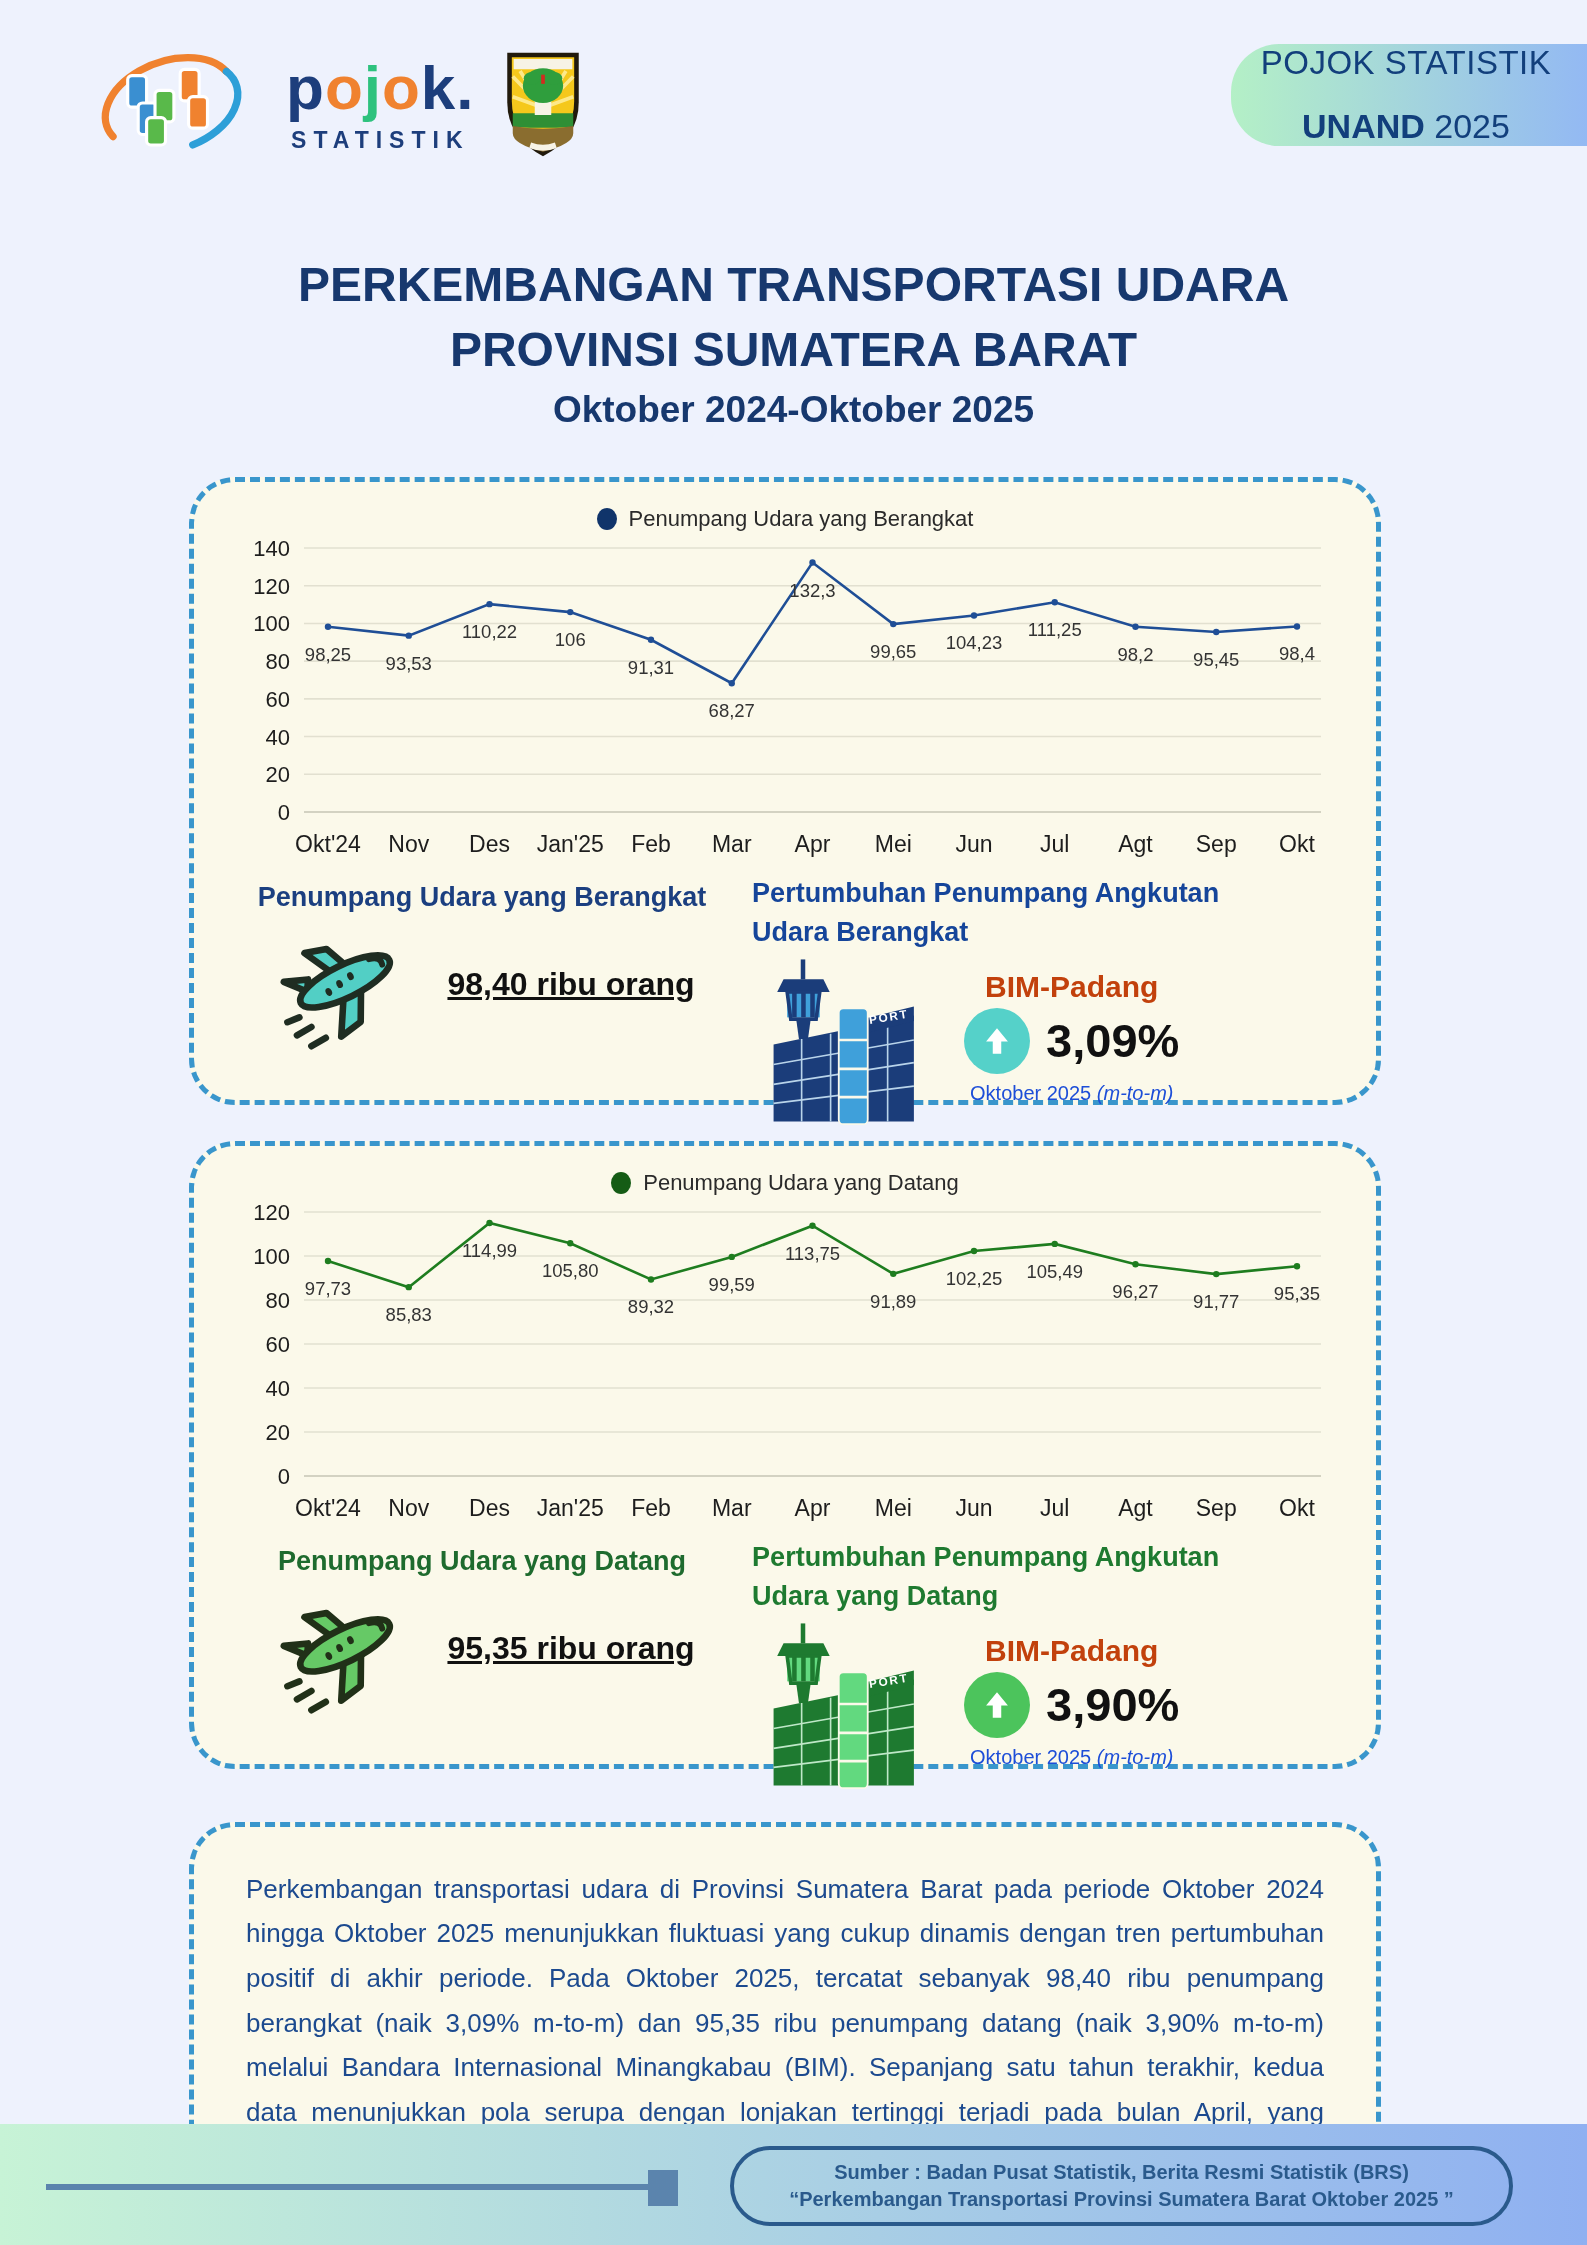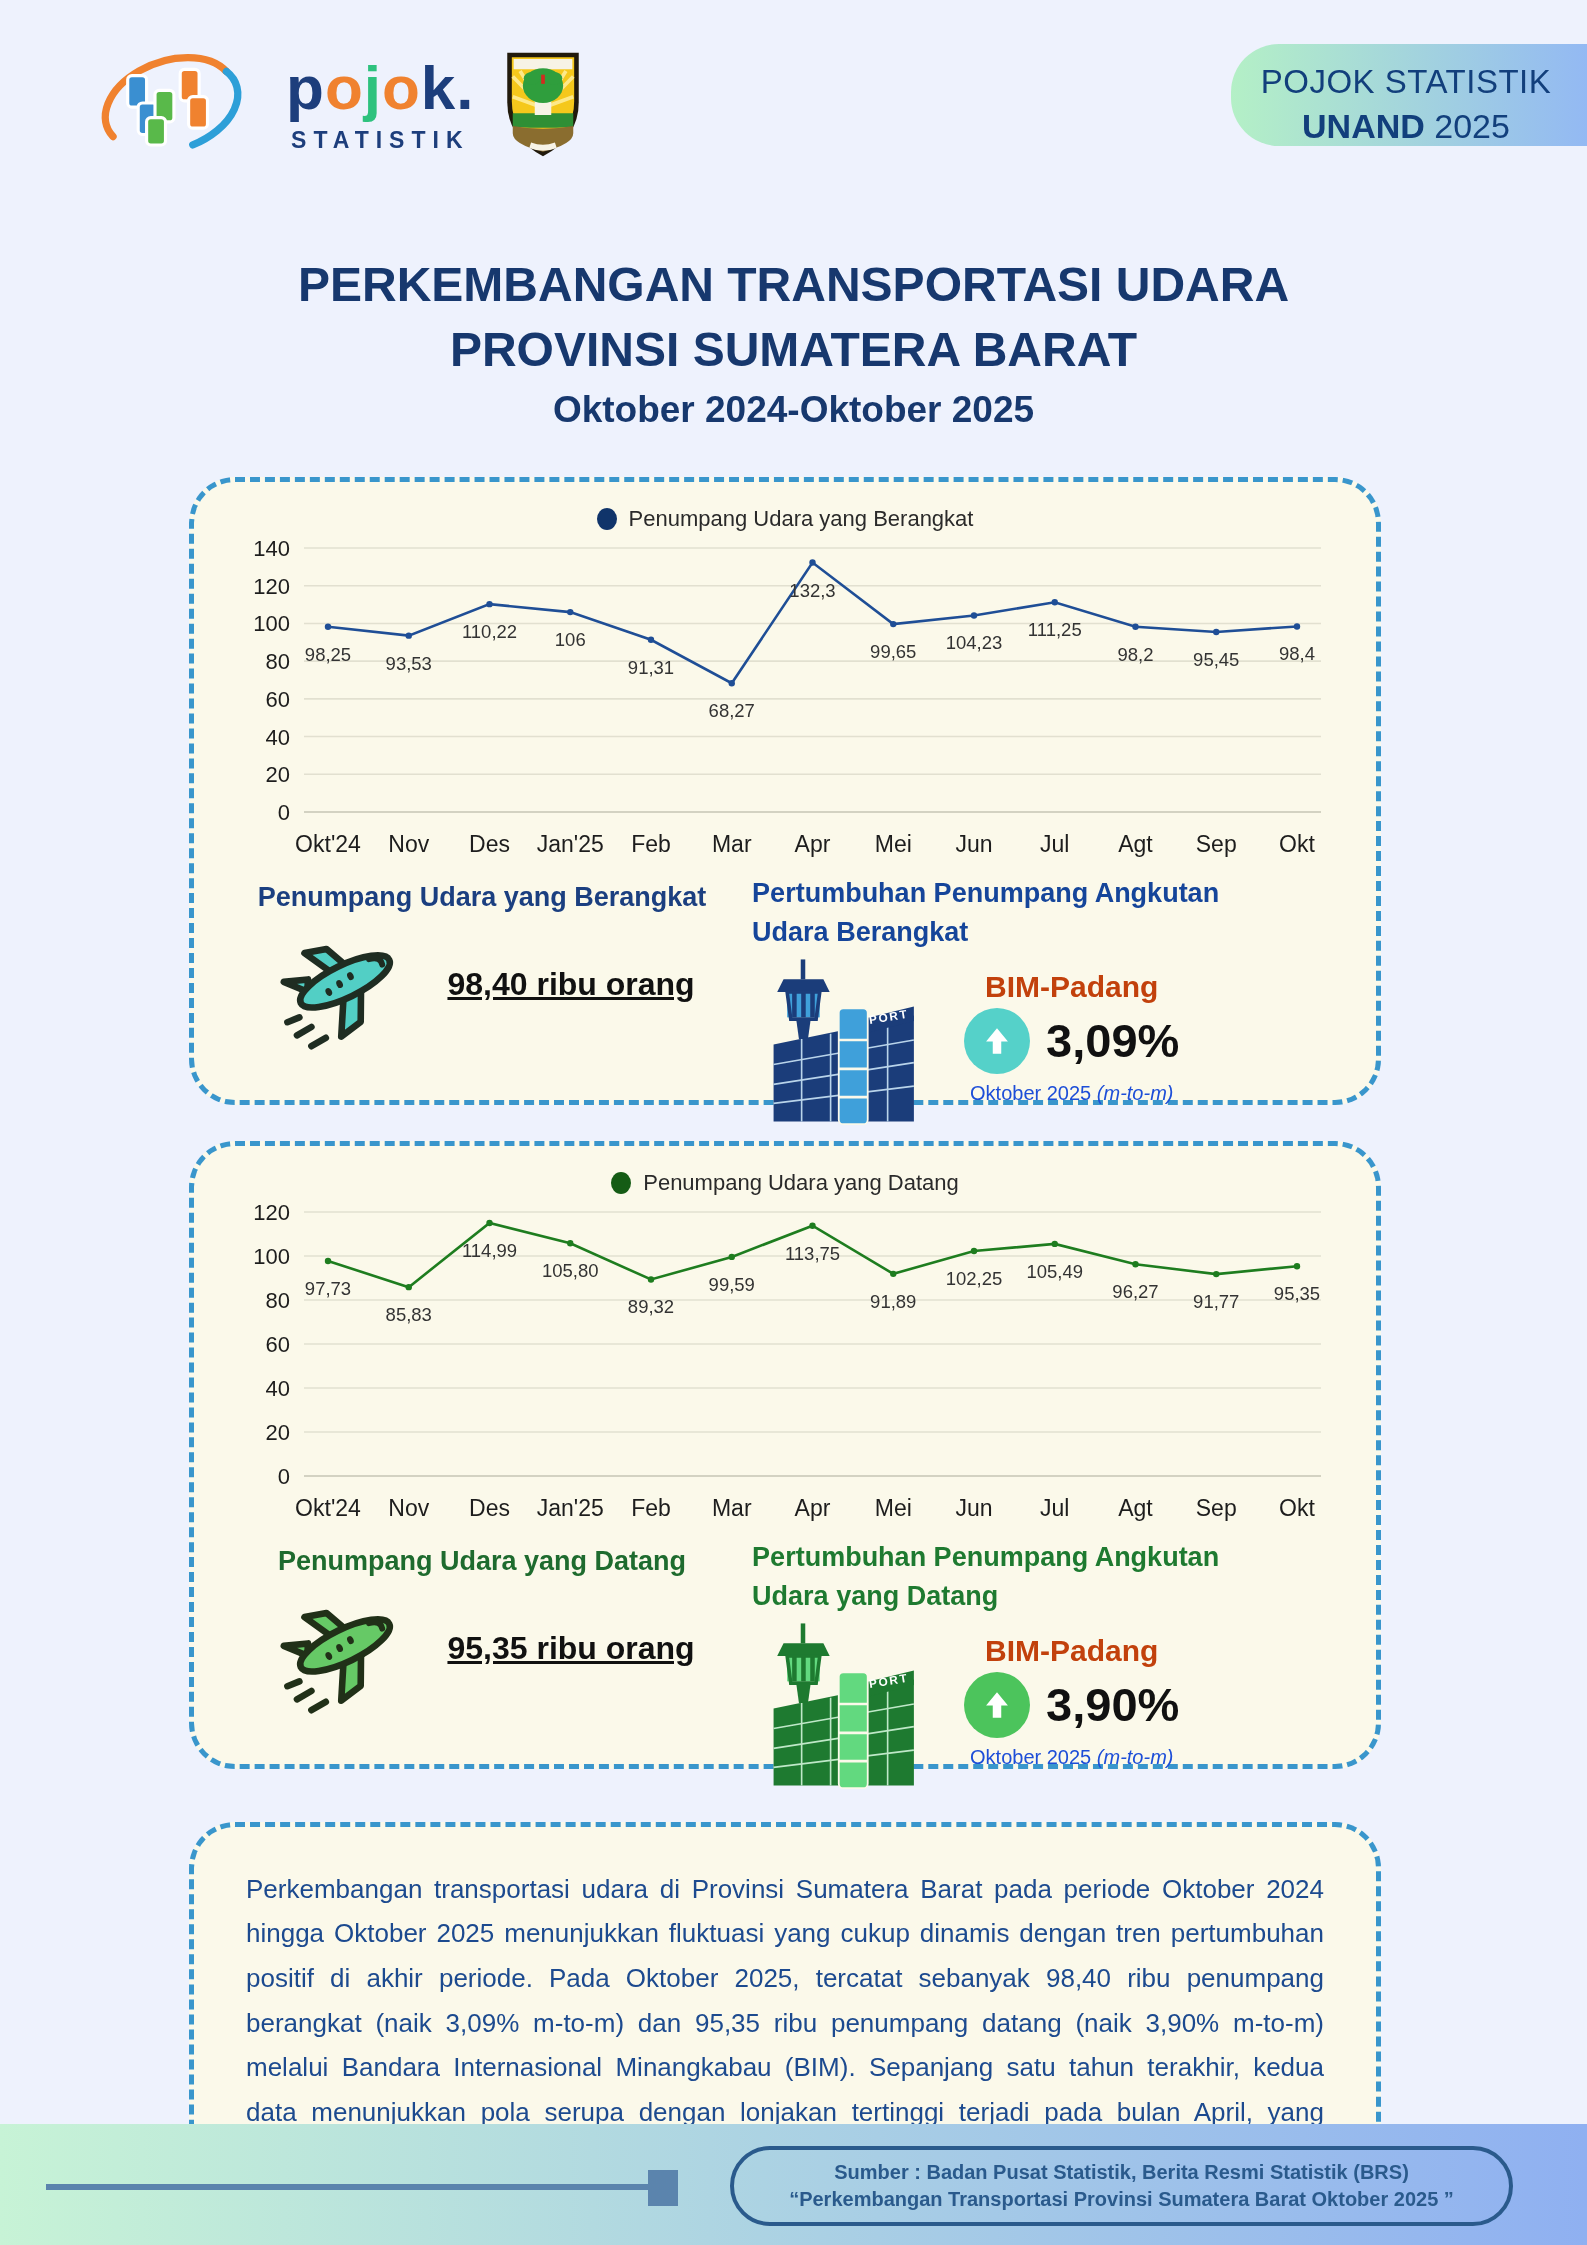--- a/index.html
+++ b/index.html
@@ -13,21 +13,21 @@
   .topbar{position:relative;height:170px;}
   .brand{position:absolute;left:92px;top:48px;display:flex;align-items:center;gap:26px;}
   .wordmark{display:flex;flex-direction:column;align-items:center;line-height:1;justify-content:center;}
   .wordmark-top{font-size:62px;font-weight:bold;letter-spacing:1px;}
   .wm-navy{color:#1d3e7c;} .wm-orange{color:#f0822f;} .wm-green{color:#2ec27e;}
   .wordmark-sub{font-size:23px;font-weight:bold;color:#1d3e7c;letter-spacing:7px;margin-top:10px;}
   .badge{
     position:absolute;right:0;top:44px;width:356px;height:102px;
     background:linear-gradient(90deg,#b4f0c6,#93b9f3);
     border-radius:48px 0 0 48px;
-    display:flex;flex-direction:column;align-items:center;justify-content:flex-end;
+    display:flex;flex-direction:column;align-items:center;justify-content:space-between;
     color:#123f7c;padding-right:6px;box-sizing:border-box;
   }
   .badge-l1{font-size:33px;letter-spacing:.5px;}
   .badge-l2{font-size:34px;margin-top:6px;}
   .badge-l2 b{font-weight:bold;}
   .titleblock{margin-top:82px;text-align:center;color:#17386e;}
   .title-l1,.title-l2{font-size:48px;font-weight:bold;line-height:1.36;}
   .title-l3{font-size:37px;font-weight:bold;margin-top:6px;}
   .card{
     width:1192px;margin:0 auto 0 189px;box-sizing:border-box;

